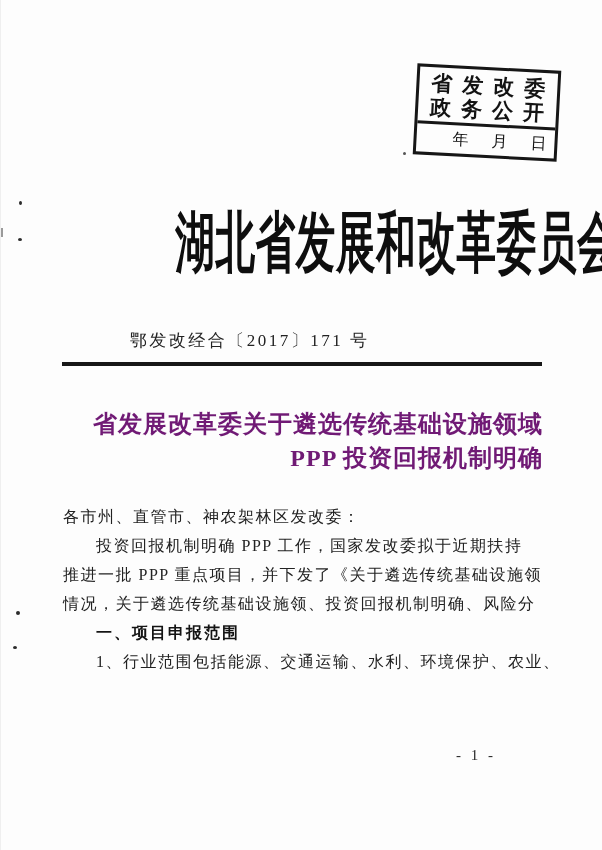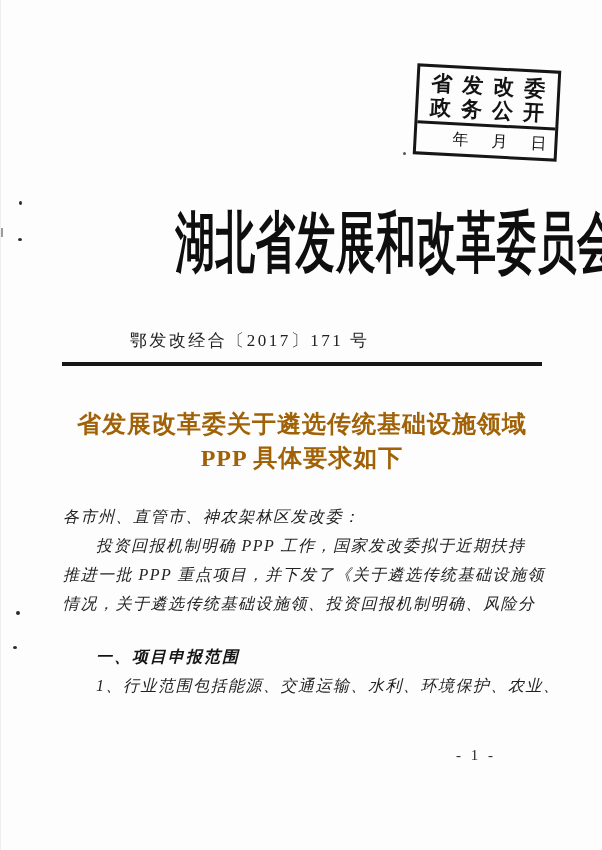--- a/index.html
+++ b/index.html
@@ -70,41 +70,40 @@
   
   .rule {
     position: absolute; left: 61px; top: 362px;
     width: 480px; height: 4px;
     background: #171717;
   }
 
   
   .doc-title {
     position: absolute; top: 407px; left: 60px;
-    width: 482px; text-align: center;
+    width: 482px; text-align: right;
     font-size: 24px; font-weight: bold;
     line-height: 34px; letter-spacing: 1px;
-    color: #a16207;
+    color: #701a75;
   }
 
   
   .body-text {
     position: absolute; left: 62px; top: 502px;
     width: 478px;
     font-size: 16px; line-height: 29px;
     letter-spacing: 1.5px;
     color: #222;
   }
-  .line { white-space: nowrap; font-style: italic; }
+  .line { white-space: nowrap; }
   .line.indent { text-indent: 33px; }
   .line.heading {
     font-family: "Liberation Sans", "DejaVu Sans", sans-serif;
     font-weight: bold; letter-spacing: 2px;
     color: #141414;
-    margin-top: 24px;
   }
 
   
   .page-number {
     position: absolute; top: 747px; left: 455px;
     font-size: 15px; letter-spacing: 3px;
     color: #2a2a2a;
   }
 
   
@@ -136,21 +135,21 @@
   <div class="letterhead">
     <span>湖北省发展和改革委员会文件</span>
   </div>
 
   <div class="doc-number">鄂发改经合〔2017〕171 号</div>
 
   <div class="rule"></div>
 
   <div class="doc-title">
     <div>省发展改革委关于遴选传统基础设施领域</div>
-    <div>PPP 具体要求如下</div>
+    <div>PPP 投资回报机制明确</div>
   </div>
 
   <div class="body-text">
     <div class="line">各市州、直管市、神农架林区发改委：</div>
     <div class="line indent">投资回报机制明确 PPP 工作，国家发改委拟于近期扶持</div>
     <div class="line">推进一批 PPP 重点项目，并下发了《关于遴选传统基础设施领</div>
     <div class="line">情况，关于遴选传统基础设施领、投资回报机制明确、风险分</div>
     <div class="line indent heading">一、项目申报范围</div>
     <div class="line indent">1、行业范围包括能源、交通运输、水利、环境保护、农业、</div>
   </div>

